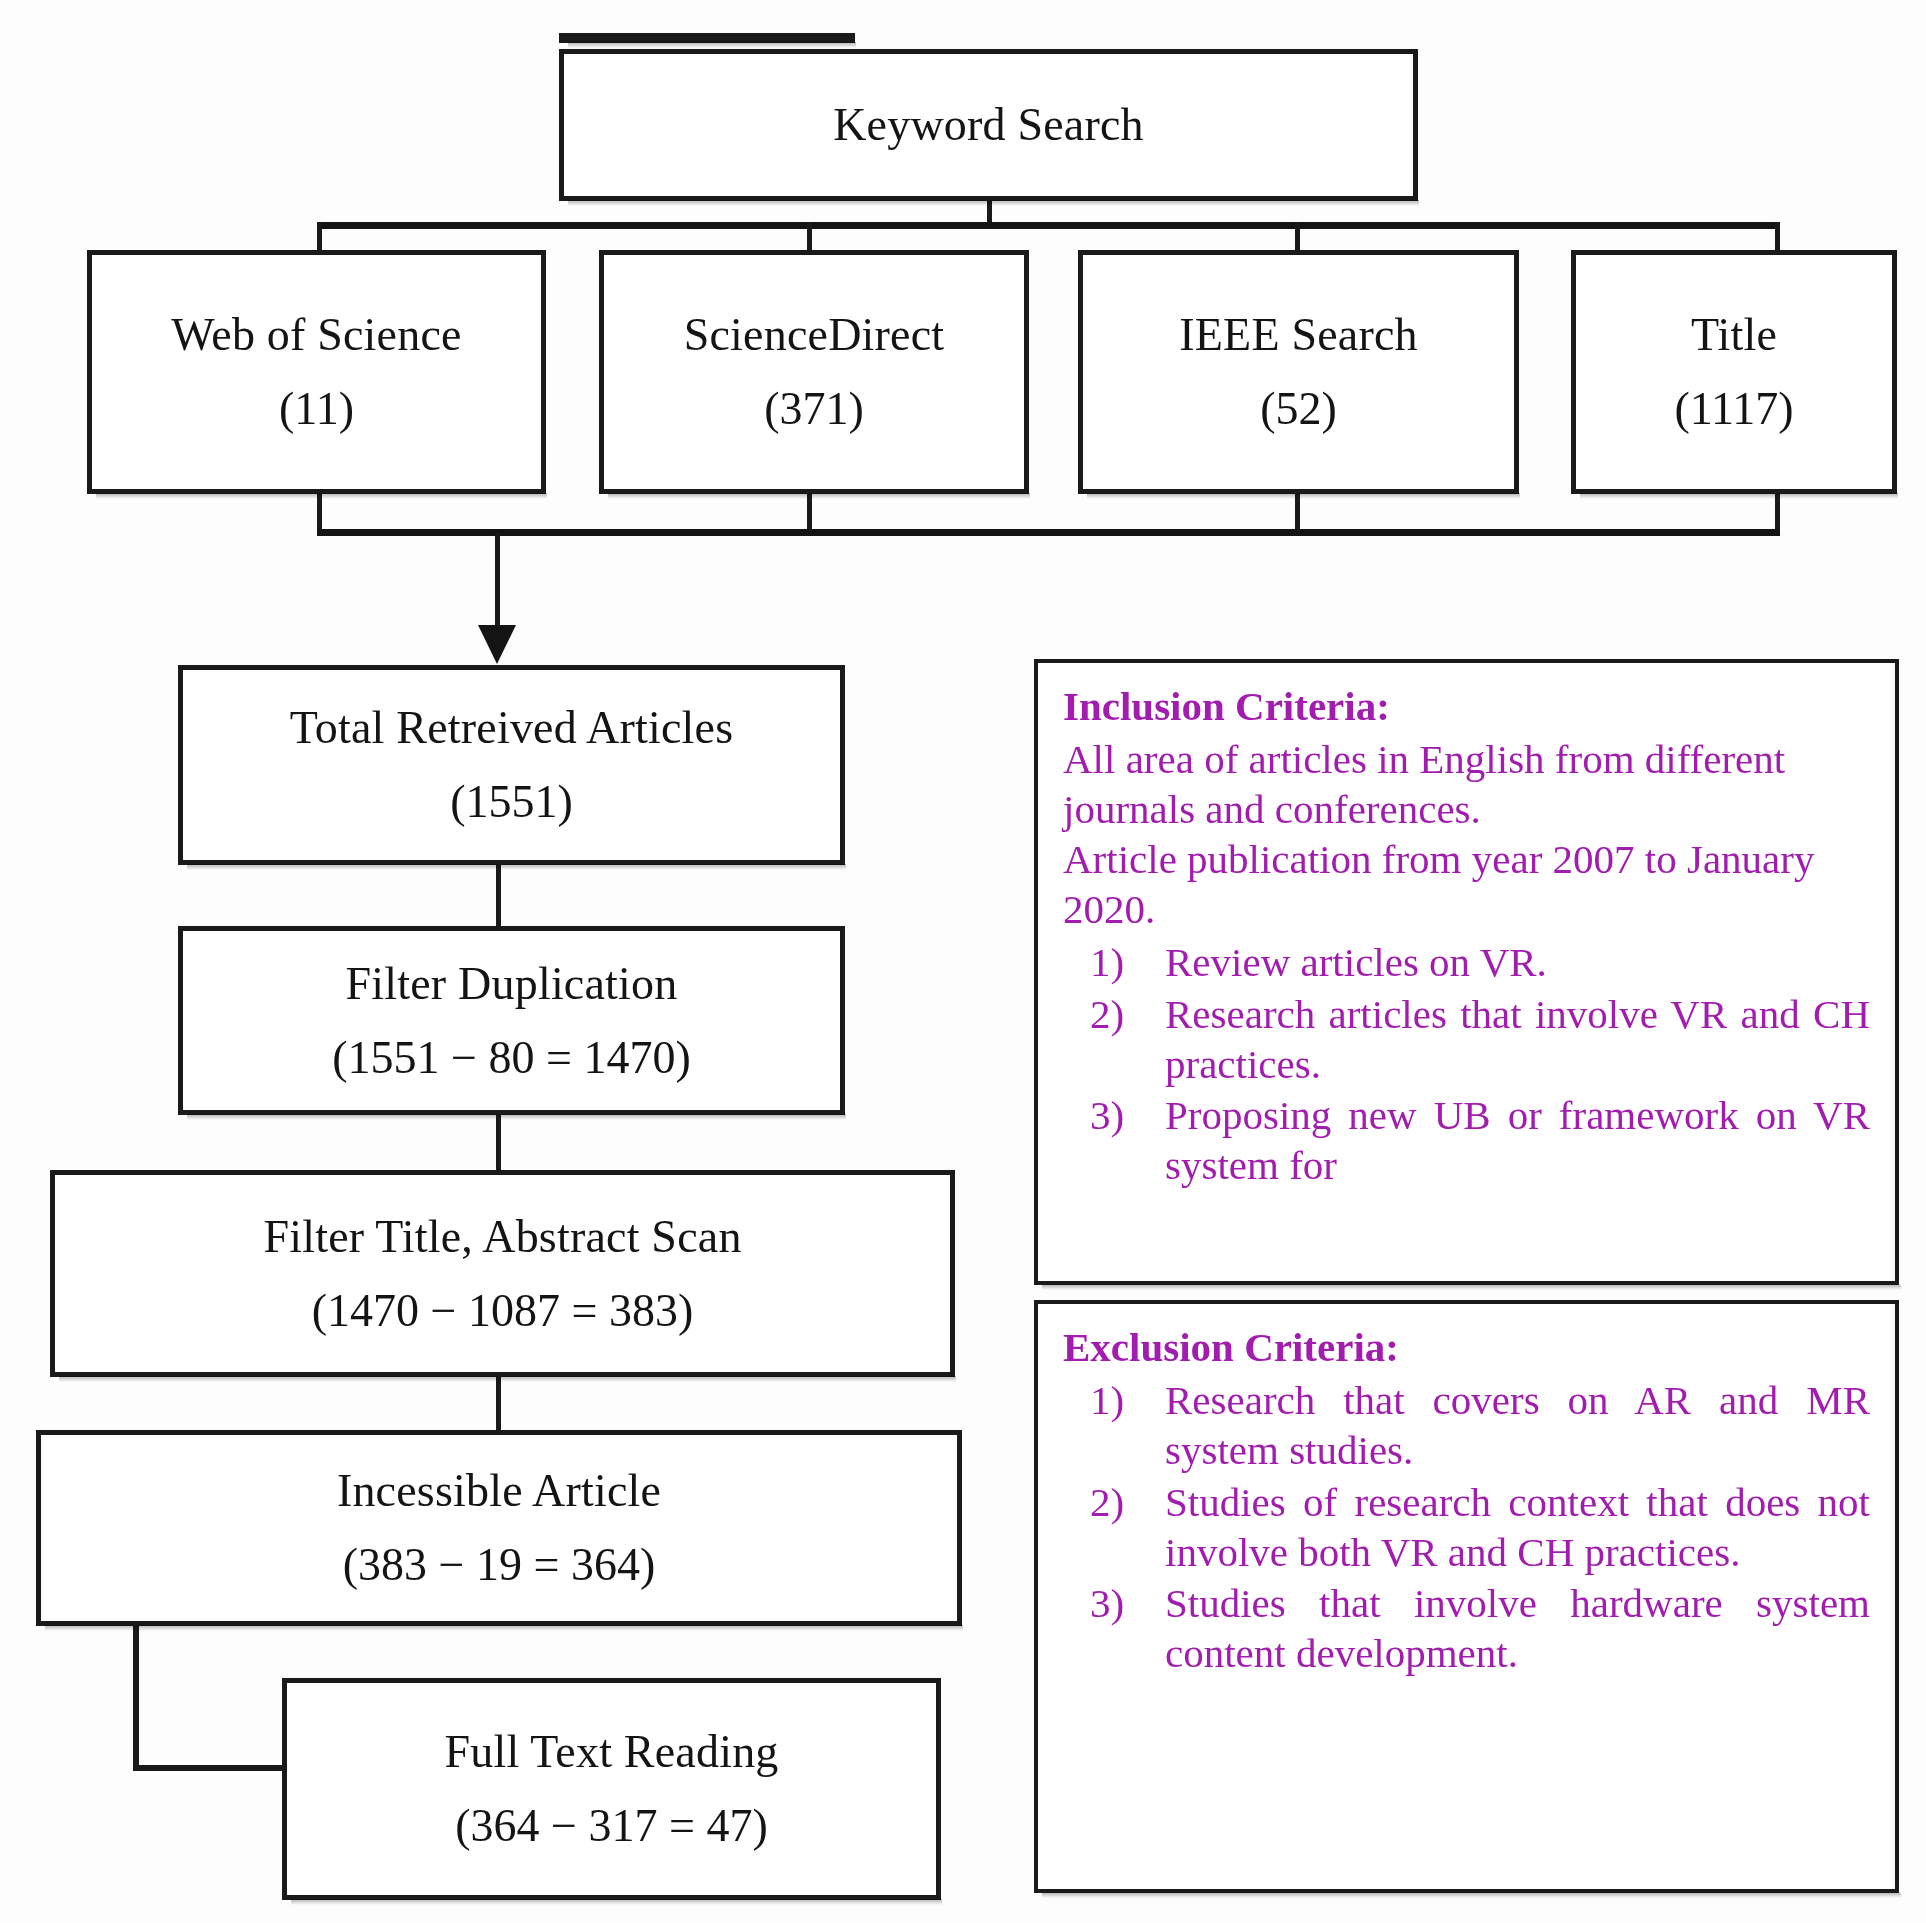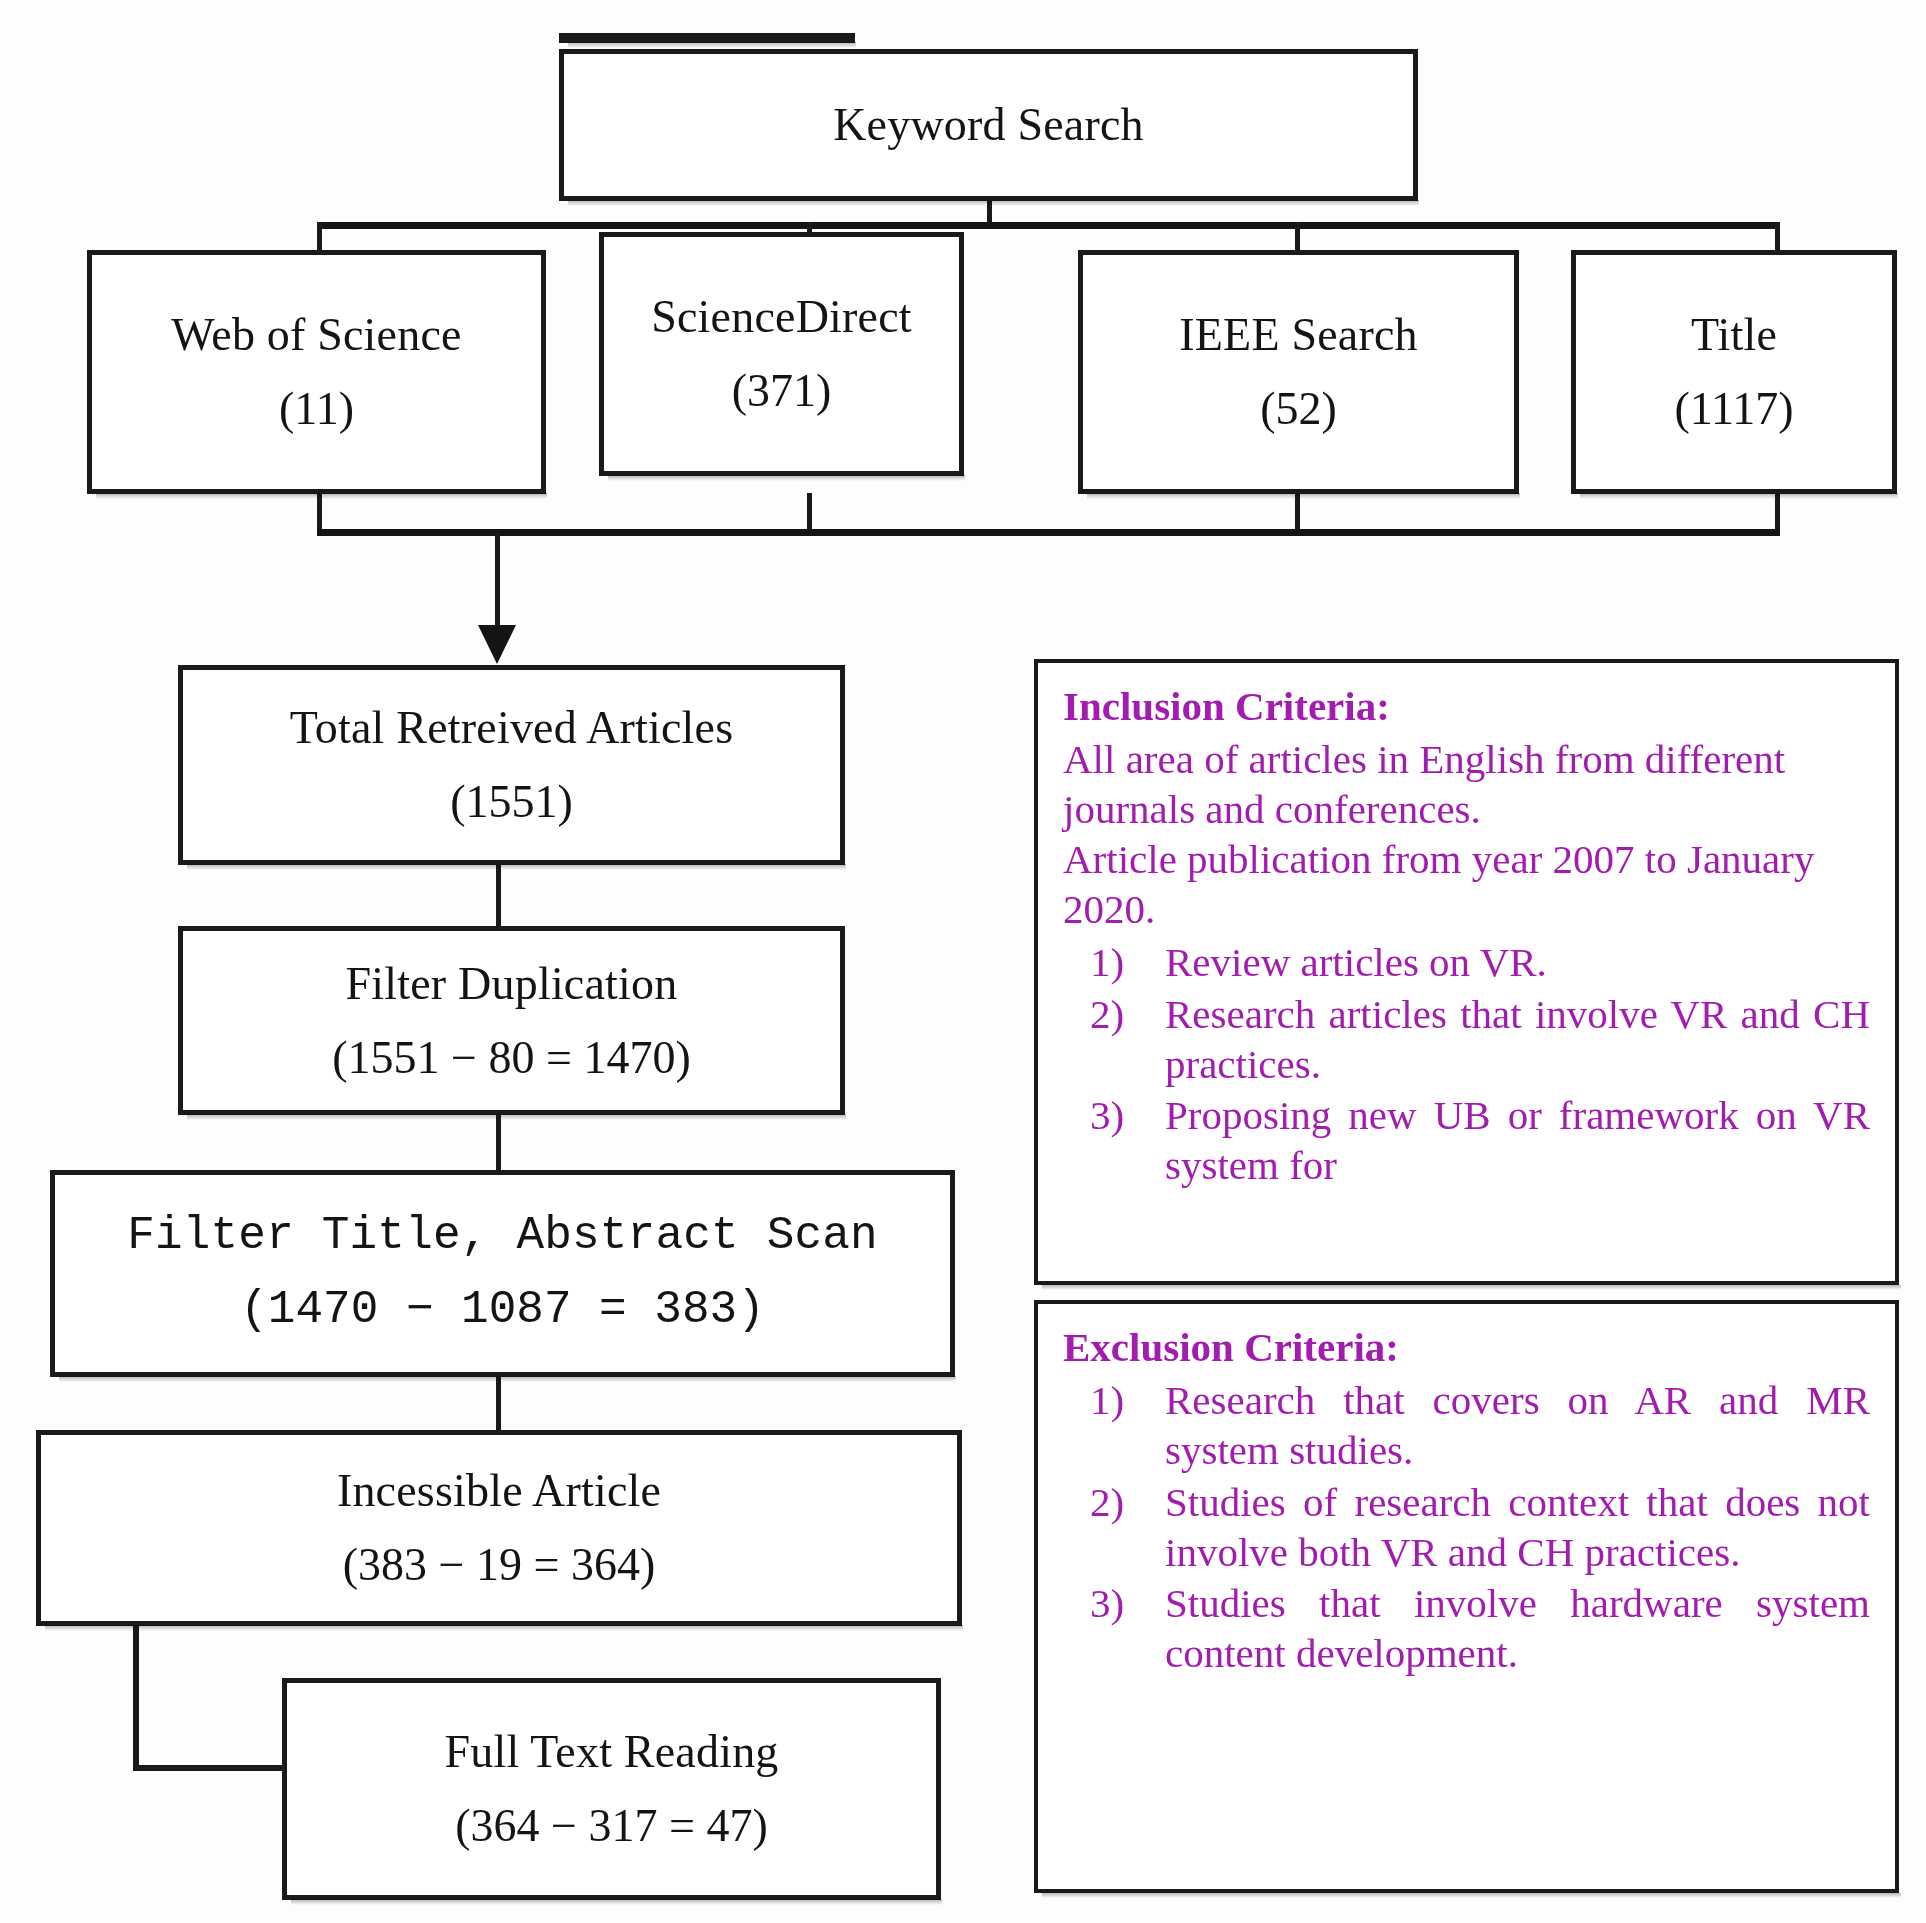--- a/index.html
+++ b/index.html
@@ -153,21 +153,21 @@
   <div class="ln v" style="left:317px; top:222px; width:5.2px; height:31px;"></div>
   <div class="ln v" style="left:807px; top:222px; width:5.2px; height:31px;"></div>
   <div class="ln v" style="left:1295px; top:222px; width:5.2px; height:31px;"></div>
   <div class="ln v" style="left:1775px; top:222px; width:5.2px; height:31px;"></div>
 
   <div class="node" style="left:87px; top:250px; width:459px; height:244px;">
     <div class="ttl">Web of Science</div>
     <div class="cnt">(11)</div>
   </div>
 
-  <div class="node" style="left:599px; top:232px; width:365px; height:244px;">
+  <div class="node" style="left:599px; top:250px; width:430px; height:244px;">
     <div class="ttl">ScienceDirect</div>
     <div class="cnt">(371)</div>
   </div>
 
   <div class="node" style="left:1078px; top:250px; width:441px; height:244px;">
     <div class="ttl">IEEE Search</div>
     <div class="cnt">(52)</div>
   </div>
 
   <div class="node" style="left:1571px; top:250px; width:326px; height:244px;">
@@ -191,21 +191,21 @@
 
   <div class="ln v" style="left:496px; top:861px; width:5.2px; height:70px;"></div>
 
   <div class="node" style="left:178px; top:926px; width:667px; height:189px;">
     <div class="ttl">Filter Duplication</div>
     <div class="cnt">(1551 −  80 = 1470)</div>
   </div>
 
   <div class="ln v" style="left:496px; top:1111px; width:5.2px; height:67px;"></div>
 
-  <div class="node" style="left:50px; top:1170px; width:905px; height:207px;font-family:Liberation Mono, monospace;">
+  <div class="node" style="left:50px; top:1170px; width:905px; height:207px;">
     <div class="ttl">Filter Title, Abstract Scan</div>
     <div class="cnt">(1470 −  1087 = 383)</div>
   </div>
 
   <div class="ln v" style="left:496px; top:1374px; width:5.2px; height:63px;"></div>
 
   <div class="node" style="left:36px; top:1430px; width:926px; height:196px;">
     <div class="ttl">Incessible Article</div>
     <div class="cnt">(383 − 19 = 364)</div>
   </div>

